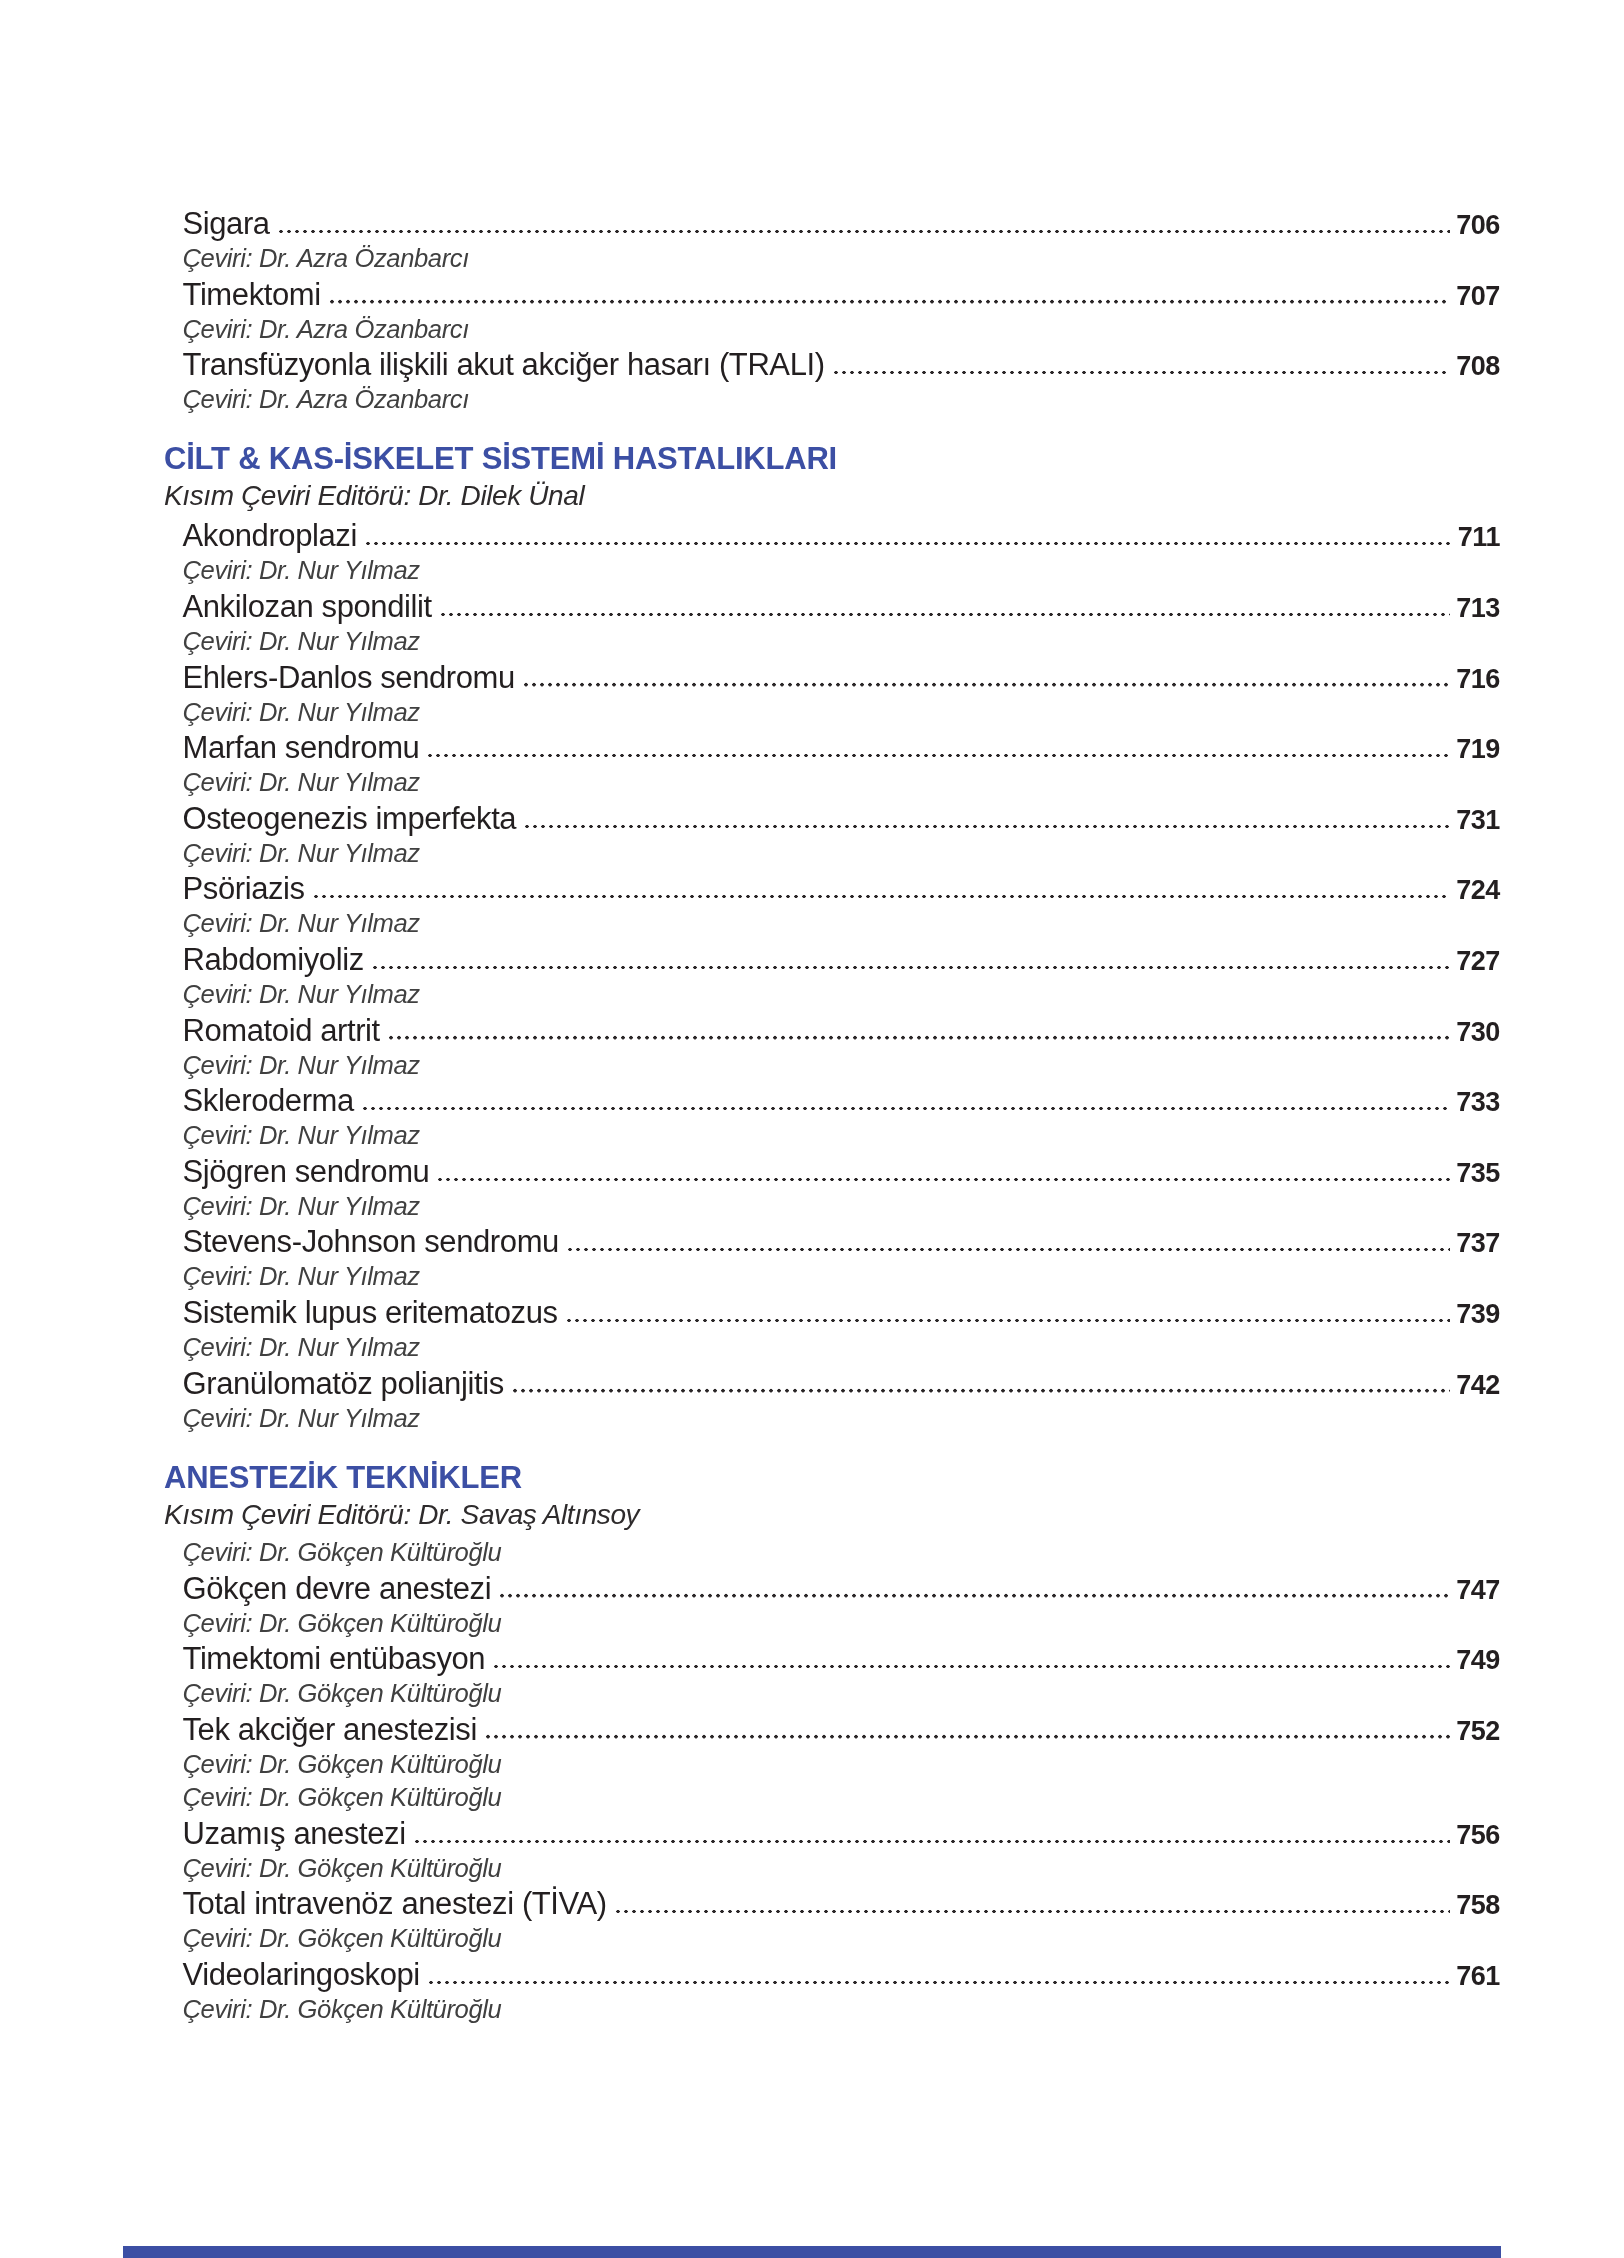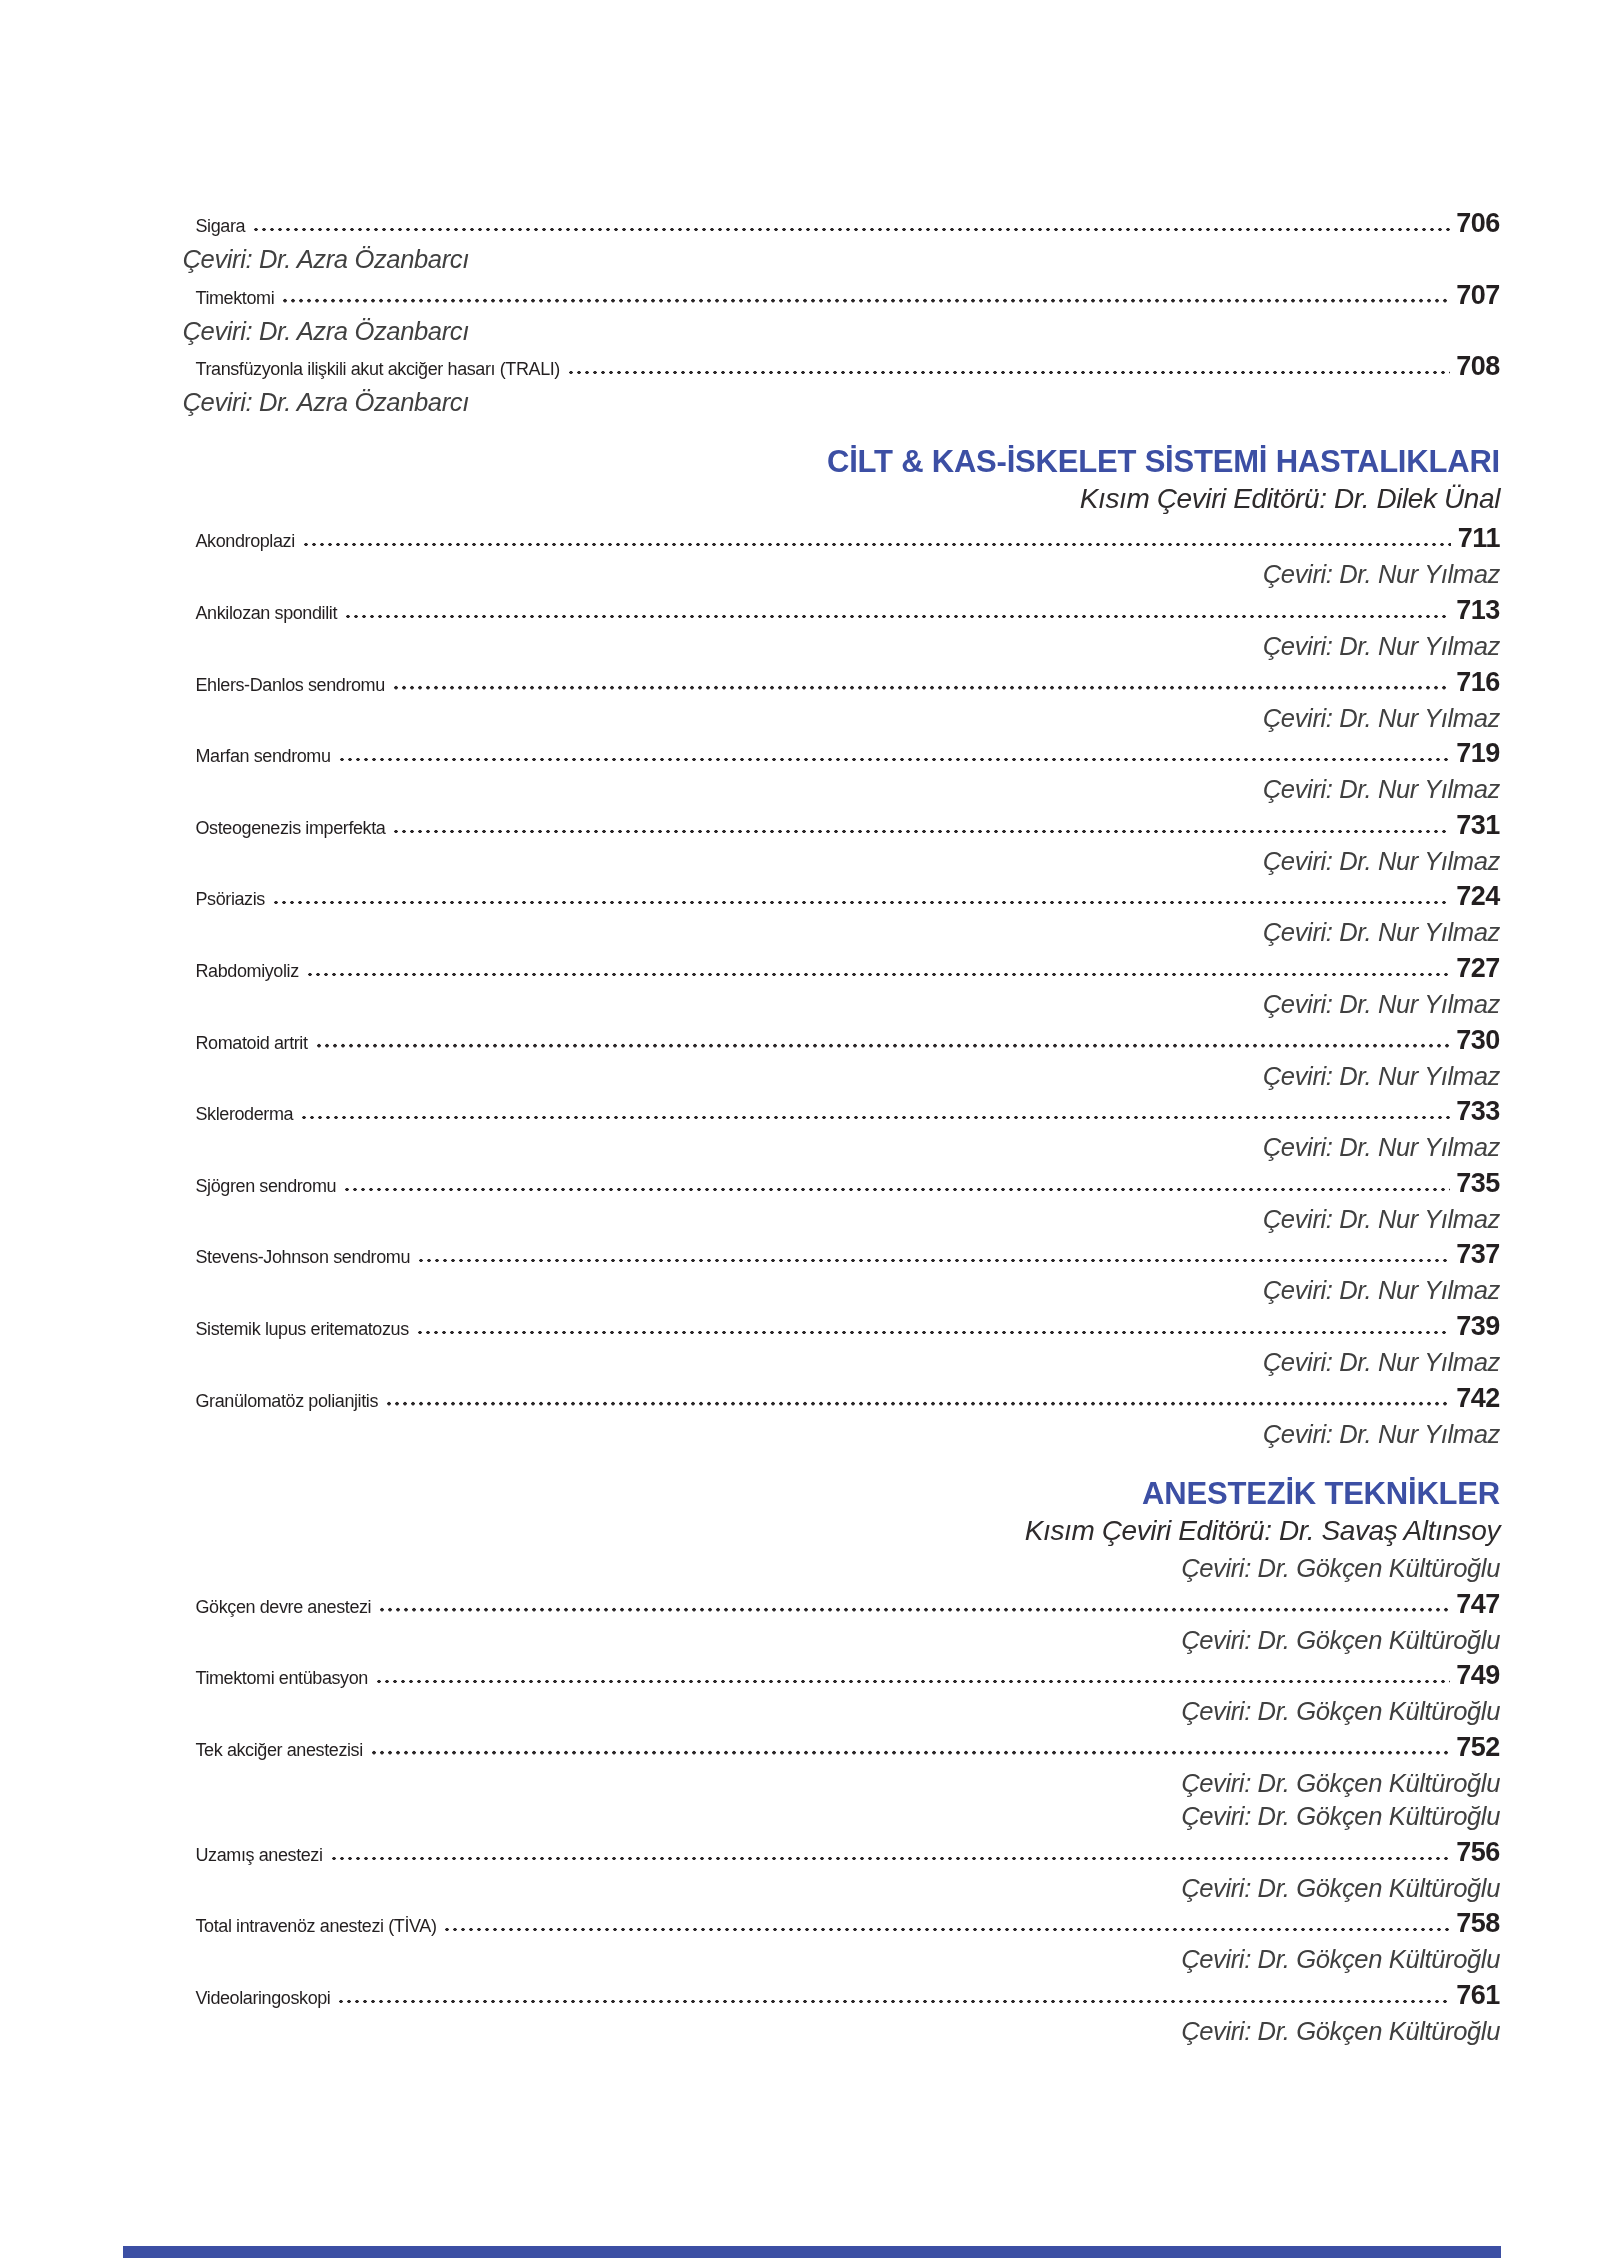--- a/index.html
+++ b/index.html
@@ -23,23 +23,22 @@
     padding-left: 18.5px;
     margin-bottom: 2.6px;
   }
   .entry-line {
     display: flex;
     align-items: baseline;
     line-height: 35px;
     white-space: nowrap;
   }
   .entry-title {
-    font-size: 18px;
-    letter-spacing: -0.4px;
-    margin-left: 13px;
+    font-size: 31px;
+    letter-spacing: -0.4px;
   }
   .leader {
     flex: 1;
     height: 5.3px;
     margin: 0 6.2px 0 7px;
     background-image: radial-gradient(circle, #2b2728 1.6px, transparent 1.9px);
     background-size: 8px 5.3px;
     background-repeat: repeat-x;
     background-position: left bottom;
     min-width: 26.5px;
@@ -50,21 +49,21 @@
     font-weight: bold;
   }
   .entry-translator {
     font-style: italic;
     font-size: 25.6px;
     line-height: 31px;
     color: #404040;
     letter-spacing: -0.4px;
   }
   
-  .toc-section { margin-top: 23px; text-align: right; }
+  .toc-section { margin-top: 23px; }
   .section-title {
     color: #3c4fa4;
     font-size: 31px;
     font-weight: bold;
     line-height: 41px;
     letter-spacing: -0.2px;
   }
   .section-editor {
     font-style: italic;
     font-size: 28px;

